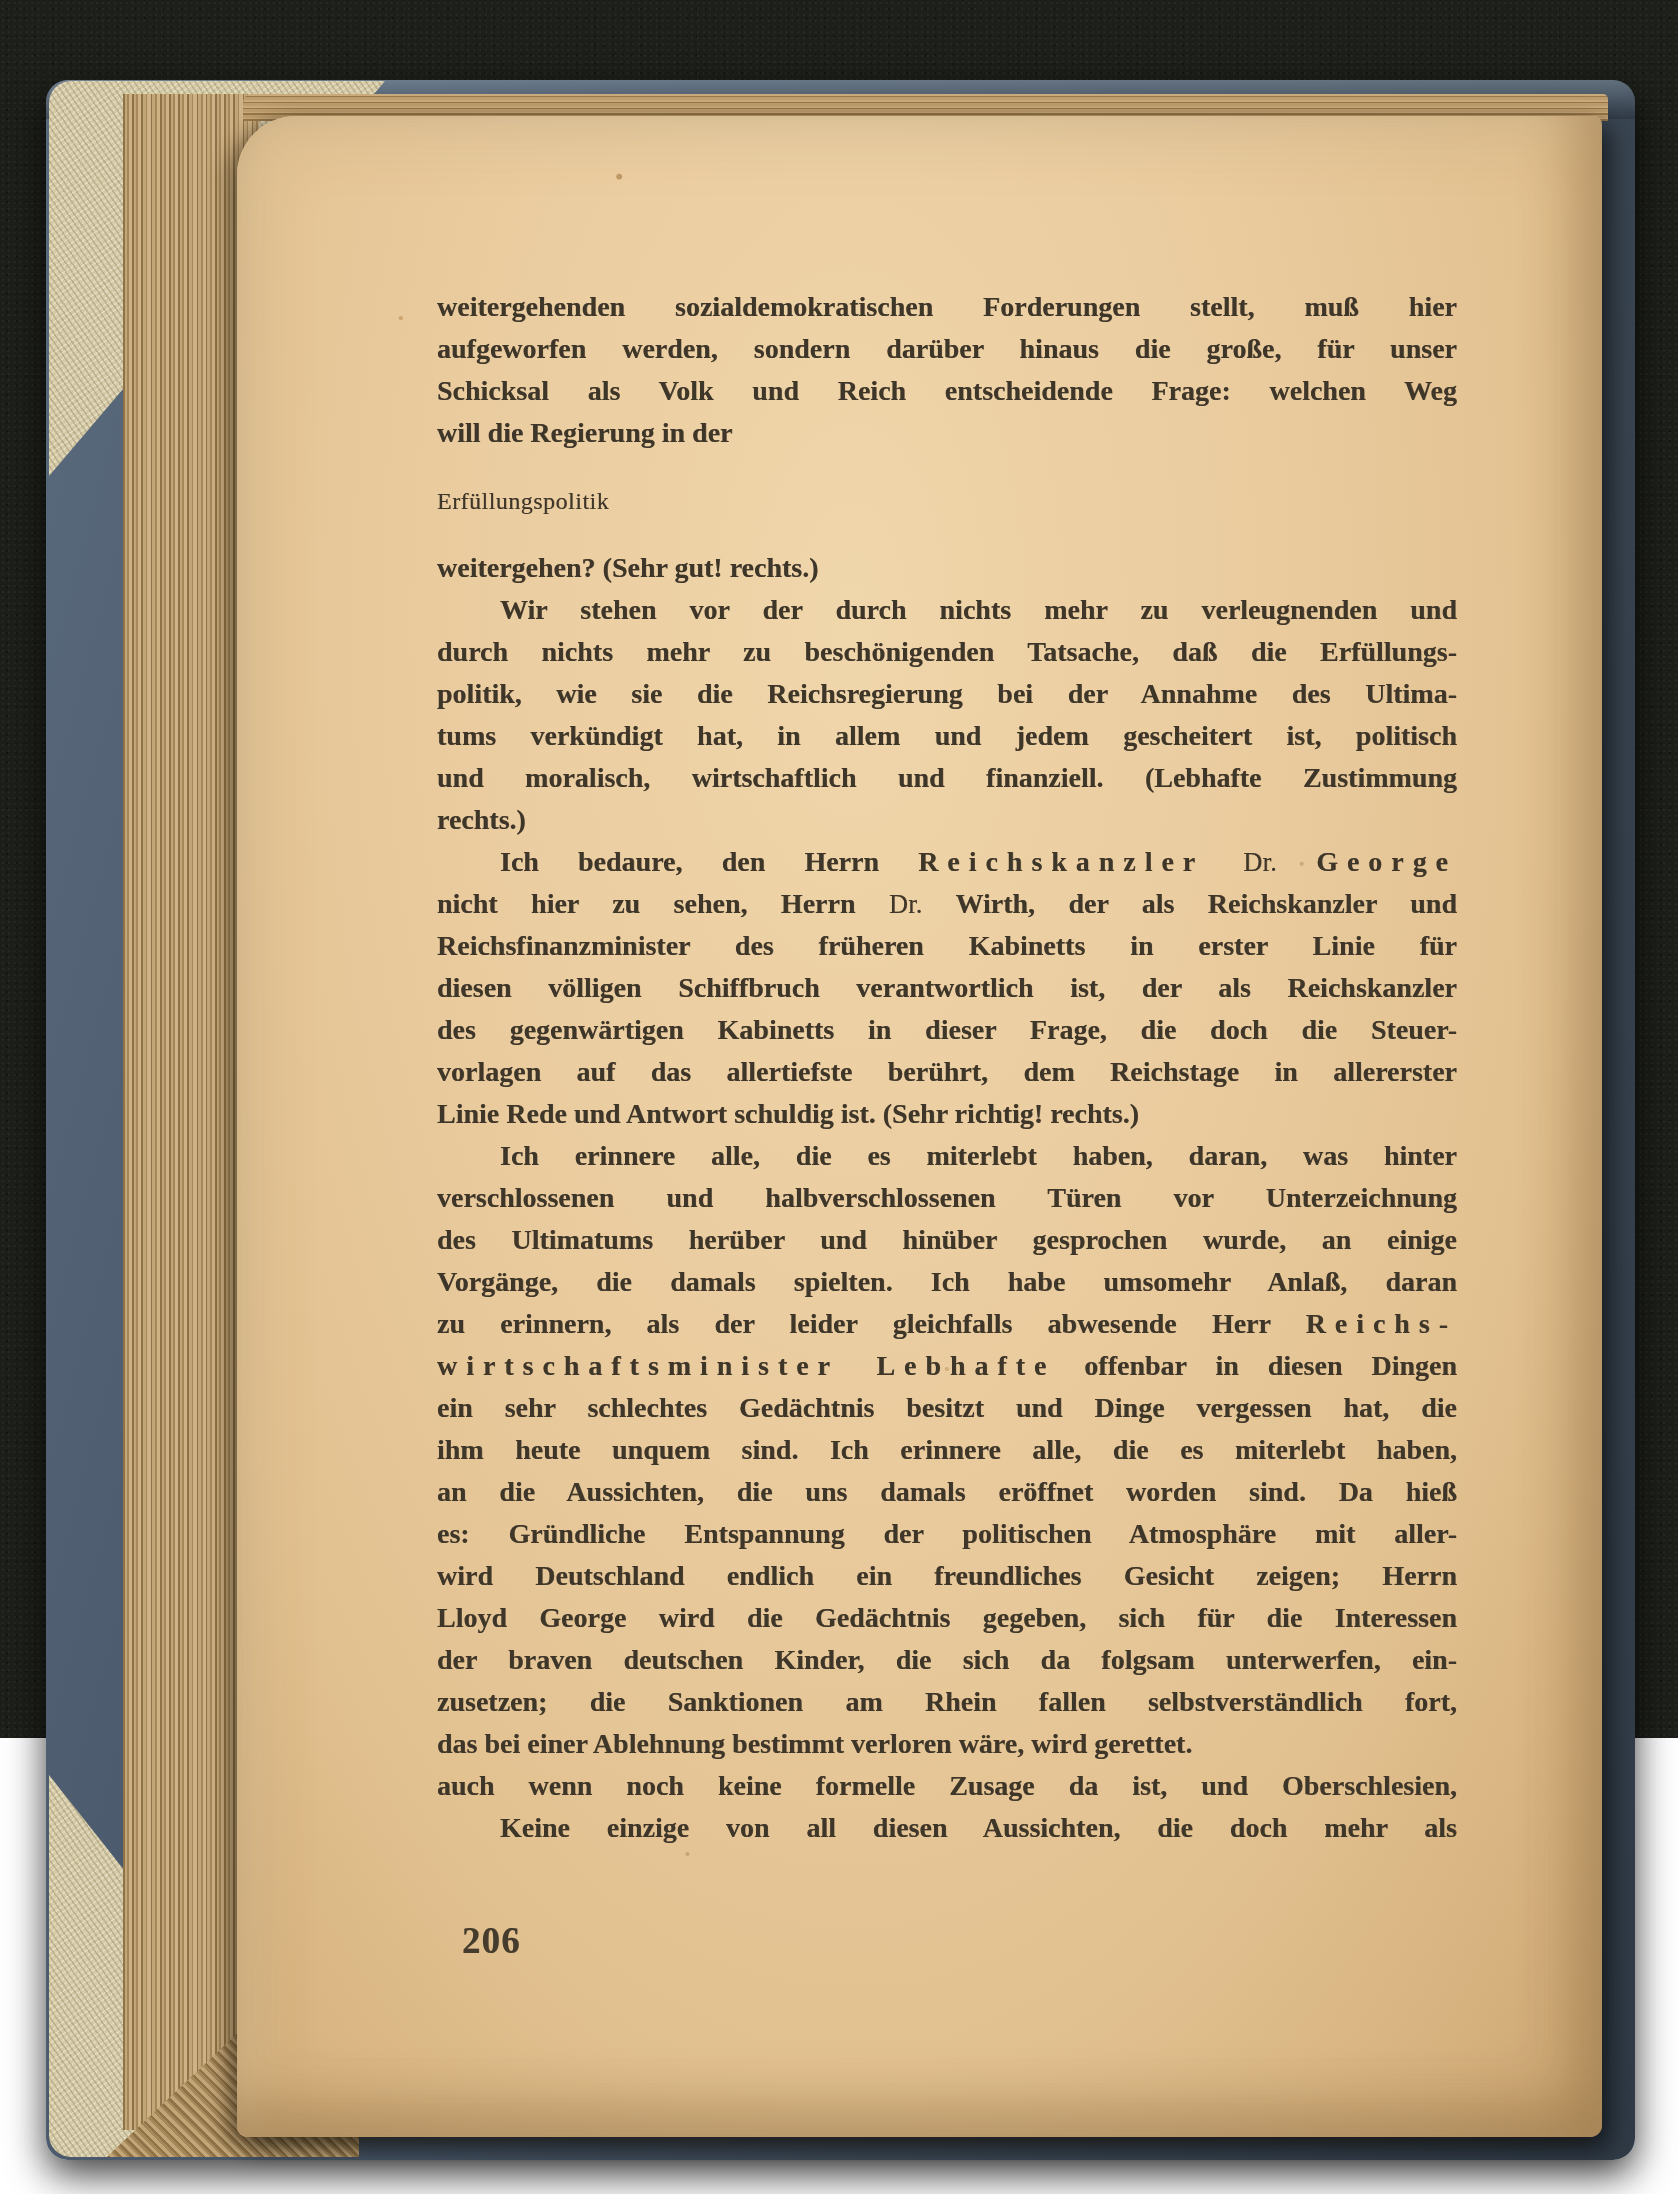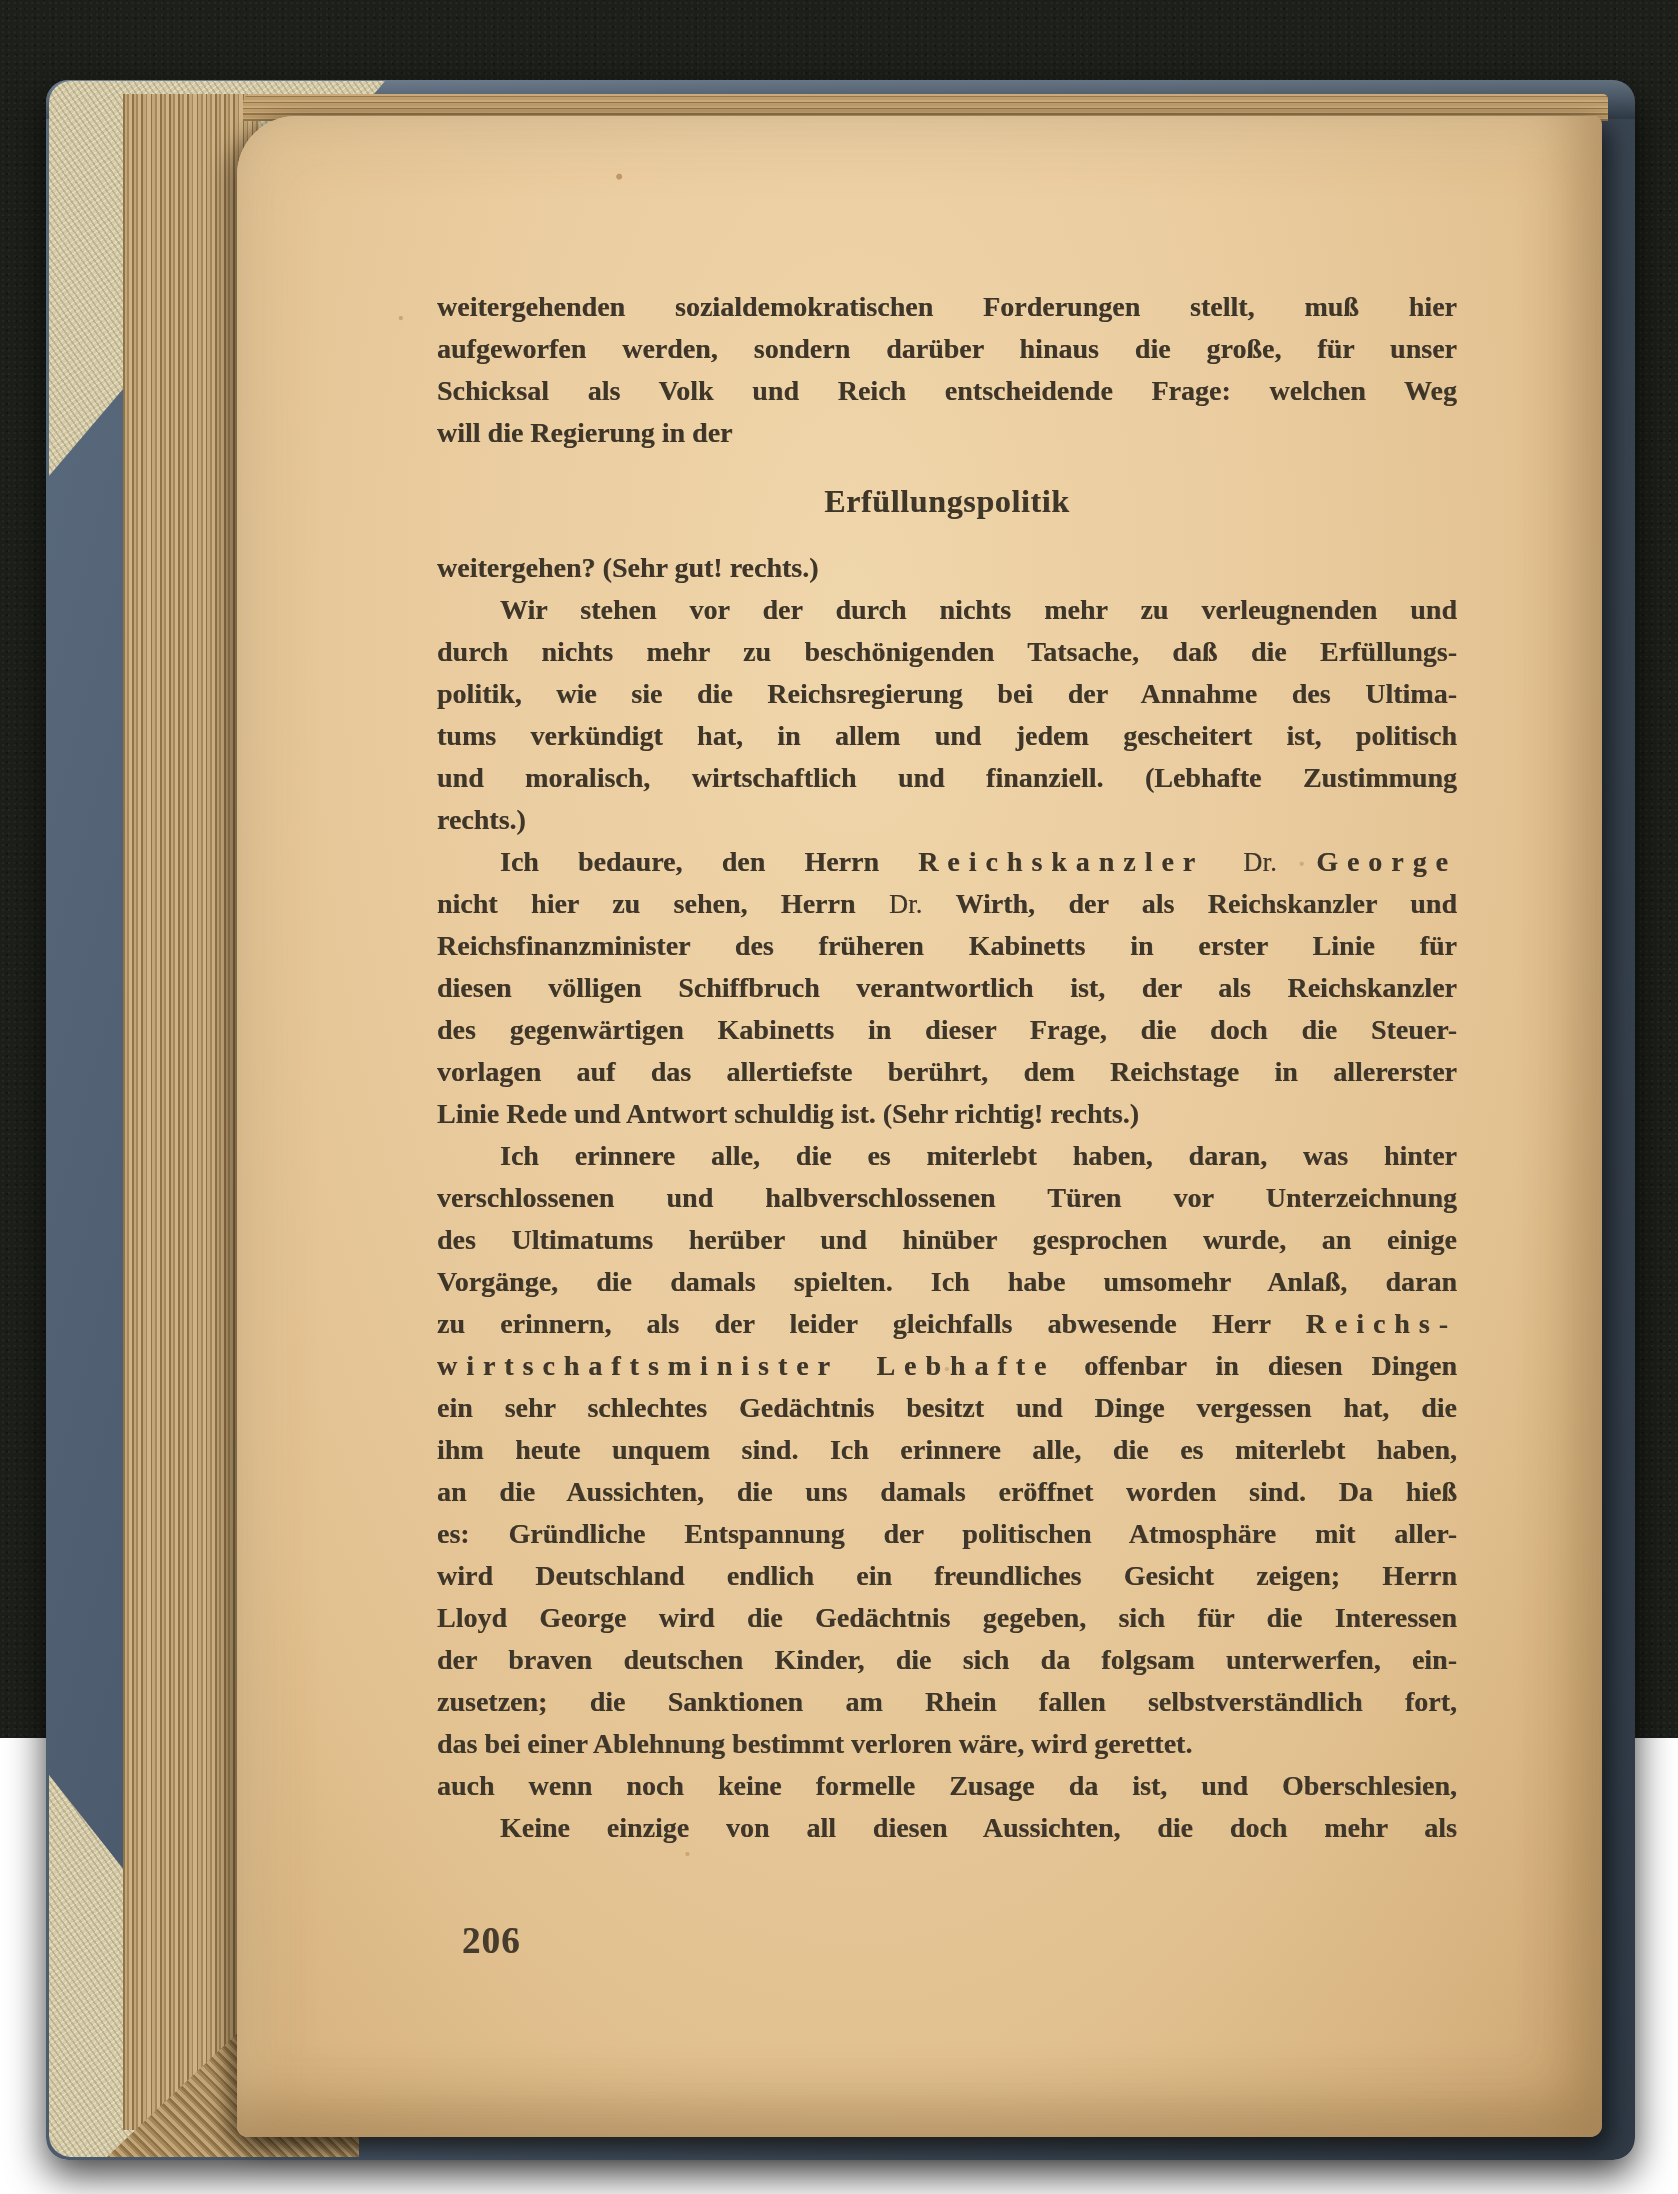--- a/index.html
+++ b/index.html
@@ -98,21 +98,21 @@
     text-shadow:0.3px 0.3px 0.6px rgba(56,44,28,0.5);
   }
   .paragraph{margin:0;}
   .line{height:42px;line-height:42px;white-space:normal;}
   .line.just{text-align:justify;text-align-last:justify;text-justify:inter-word;}
   .line.ind{padding-left:63px;}
   .sp{letter-spacing:0.32em;}
   .an{font-weight:400;font-size:0.94em;letter-spacing:0.01em;}
   .heading{
     height:47px;line-height:47px;margin:23.5px 0 22px 0;
-    text-align:center;font-size:32px;letter-spacing:0.02em;font-weight:700;
+    text-align:left;font-size:24px;letter-spacing:0.02em;font-weight:400;
   }
 
   .page-number{
     position:absolute;left:225px;top:1803px;
     font-family:"Liberation Serif", serif;font-weight:700;
     font-size:37px;color:#463c2e;letter-spacing:0.03em;
     text-shadow:0.3px 0.3px 0.6px rgba(56,44,28,0.5);
   }
 </style>
 </head>

